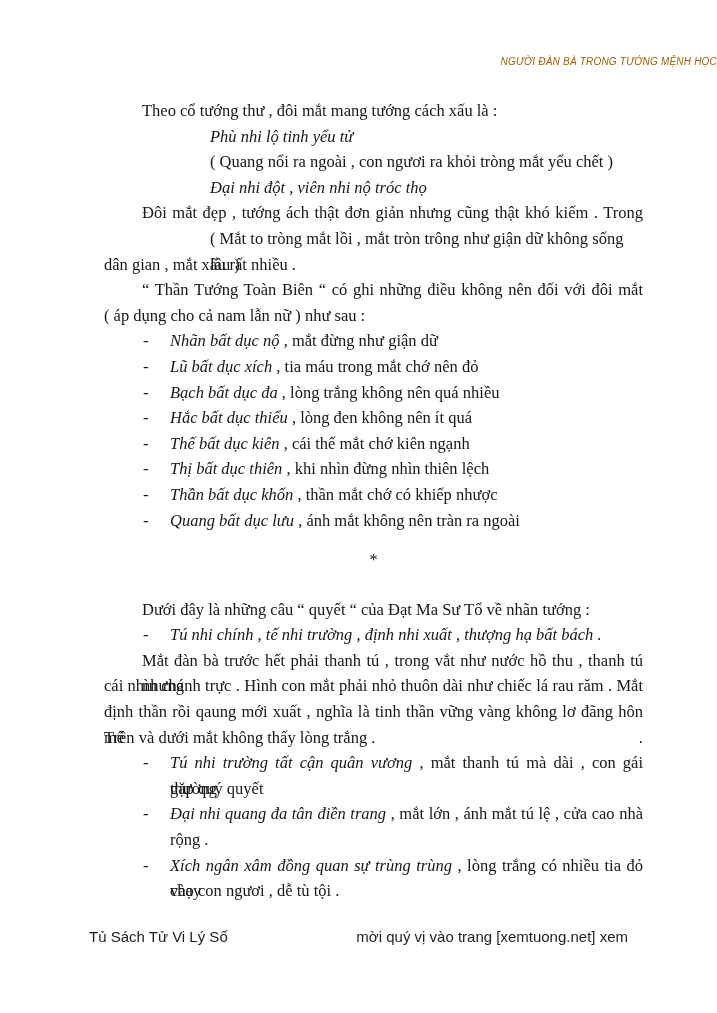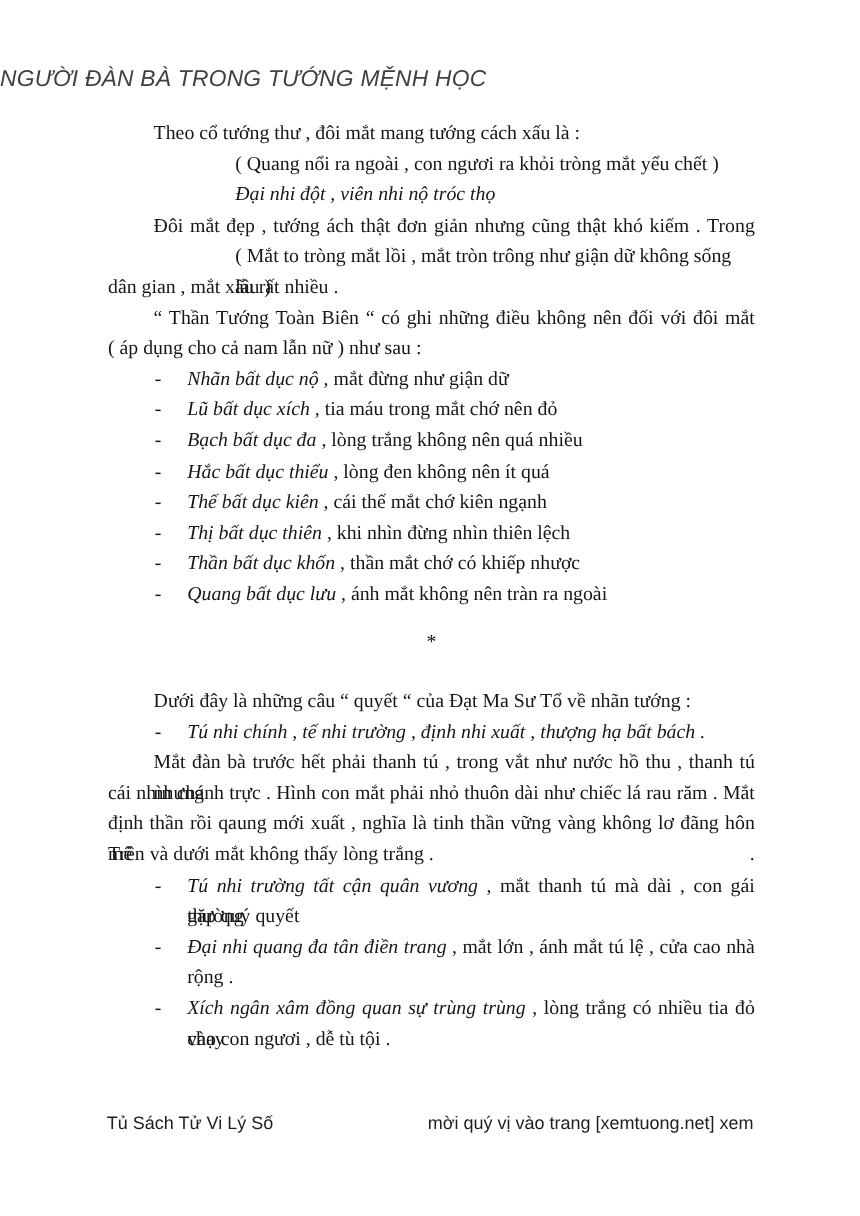--- a/index.html
+++ b/index.html
@@ -10,31 +10,31 @@
     background: #ffffff;
     color: #151515;
     overflow: hidden;
     font-family: "Liberation Serif", serif;
   }
   .title {
     position: absolute;
     top: 56px;
     left: 0;
     right: 0;
-    text-align: left;
+    text-align: right;
     font-family: "Liberation Sans", sans-serif;
     font-style: italic;
-    font-size: 19px;
+    font-size: 10px;
     letter-spacing: 0.2px;
-    color: #404040;
+    color: #a16207;
   }
   .bodytext {
     position: absolute;
     top: 98px;
-    left: 90px;
+    left: 104px;
     width: 539px;
     font-size: 16.5px;
     line-height: 25.6px;
     color: #161616;
   }
   .line { height: 25.6px; }
   .indent { padding-left: 38px; }
   .quote { padding-left: 106px; }
   .li { padding-left: 66px; position: relative; }
   .li .dash { position: absolute; left: 39px; top: 0; }
@@ -59,20 +59,21 @@
 </head>
 <body>
 
 <div class="page">
 
   <div class="title">NGƯỜI ĐÀN BÀ TRONG TƯỚNG MỆNH HỌC</div>
 
   <div class="bodytext">
 
     <div class="line indent"><span>Theo cổ tướng thư , đôi mắt mang tướng cách xấu là :</span></div>
+    <div class="line quote"><span class="it">Phù nhi lộ tinh yểu tử</span></div>
     <div class="line quote"><span>( Quang nổi ra ngoài , con ngươi ra khỏi tròng mắt yểu chết )</span></div>
     <div class="line quote"><span class="it">Đại nhi đột , viên nhi nộ tróc thọ</span></div>
     <div class="line indent just"><span>Đôi mắt đẹp , tướng ách thật đơn giản nhưng cũng thật khó kiếm . Trong</span></div>
     <div class="line quote"><span>( Mắt to tròng mắt lồi , mắt tròn trông như giận dữ không sống lâu )</span></div>
     <div class="line"><span>dân gian , mắt xấu rất nhiều .</span></div>
     <div class="line indent just"><span>“ Thần Tướng Toàn Biên “ có ghi những điều không nên đối với đôi mắt</span></div>
     <div class="line"><span>( áp dụng cho cả nam lẫn nữ ) như sau :</span></div>
 
     <div class="line li"><span class="dash">-</span><span class="it">Nhãn bất dục nộ</span><span> , mắt đừng như giận dữ</span></div>
     <div class="line li"><span class="dash">-</span><span class="it">Lũ bất dục xích</span><span> , tia máu trong mắt chớ nên đỏ</span></div>

